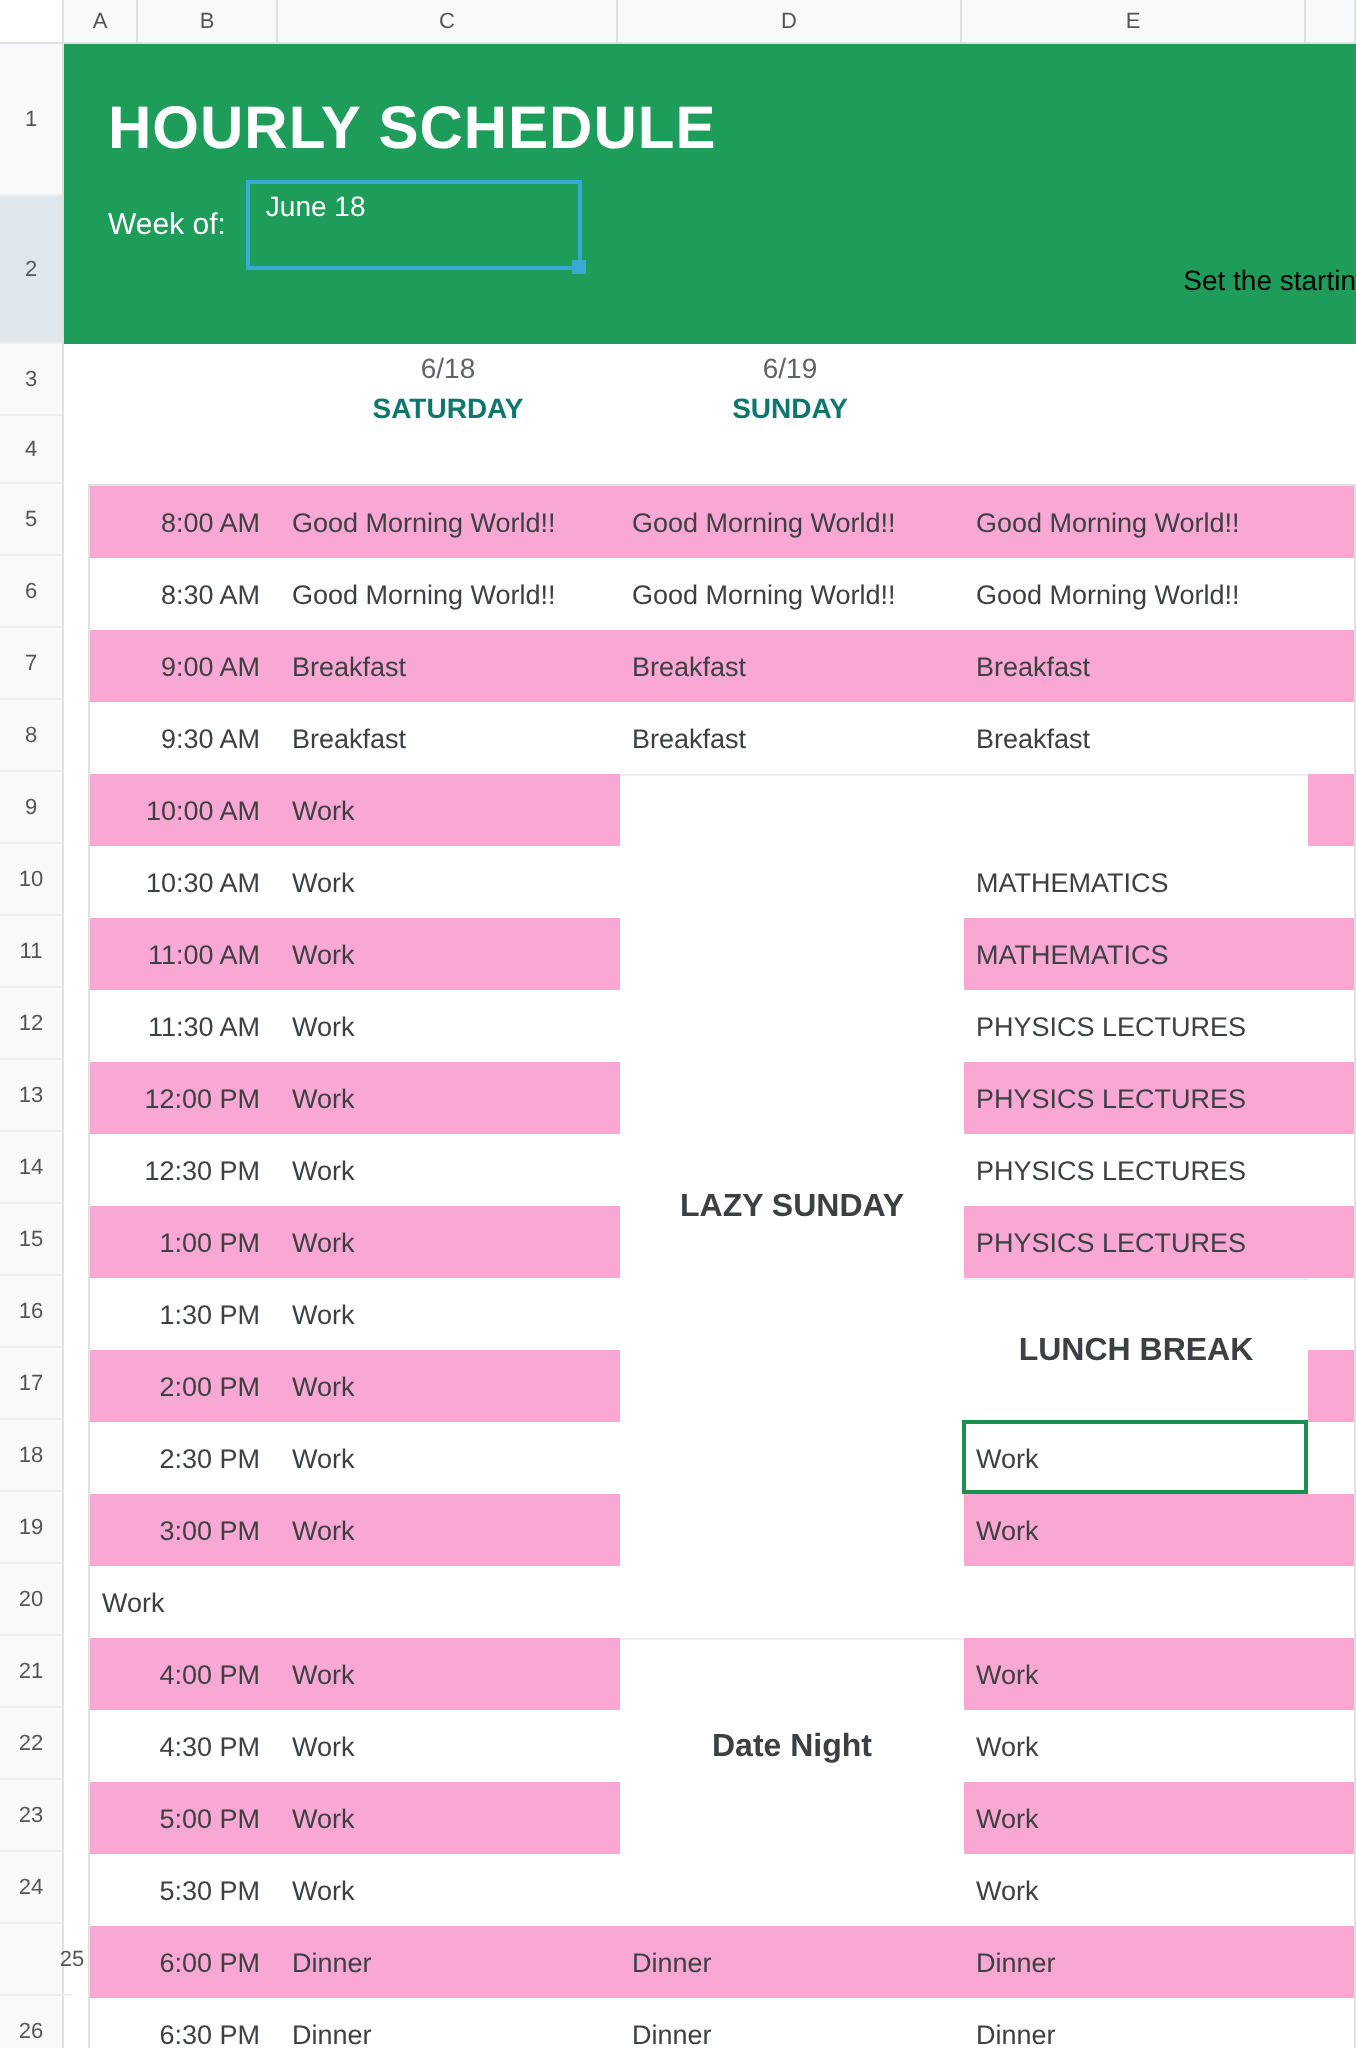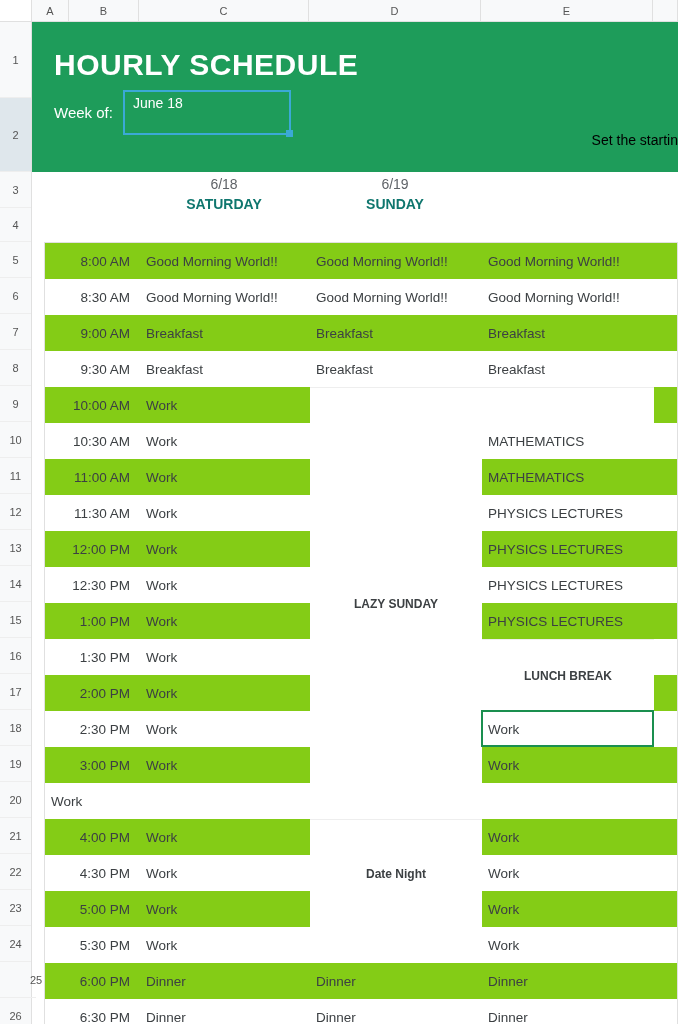--- a/index.html
+++ b/index.html
@@ -117,41 +117,41 @@
   .sched {
     position: relative;
     margin-left: 12px;
     border: 1px solid #e0e0e0;
   }
   .sched-row {
     display: grid;
     grid-template-columns: 95px 170px 172px 172px;
     height: 36px;
   }
-  .sched-row.alt { background: #84cc16; }
+  .sched-row.alt { background: #f9a8d4; }
   .sched-row > div {
     font-size: 13.5px;
     color: #3c4043;
     padding: 0 6px;
     display: flex;
     align-items: center;
     white-space: nowrap;
   }
   .sched-row .timecol {
     justify-content: flex-end;
     padding-right: 10px;
   }
 
   .merged {
     position: absolute;
     display: flex;
     align-items: center;
     justify-content: center;
     font-weight: 700;
-    font-size: 12px;
+    font-size: 16px;
     color: #3c4043;
     background: #fff;
     border-top: 1px solid #eee;
   }
   .merged.lazy {
     left: 265px;
     width: 172px;
     top: 144px;
     height: 432px;
   }

